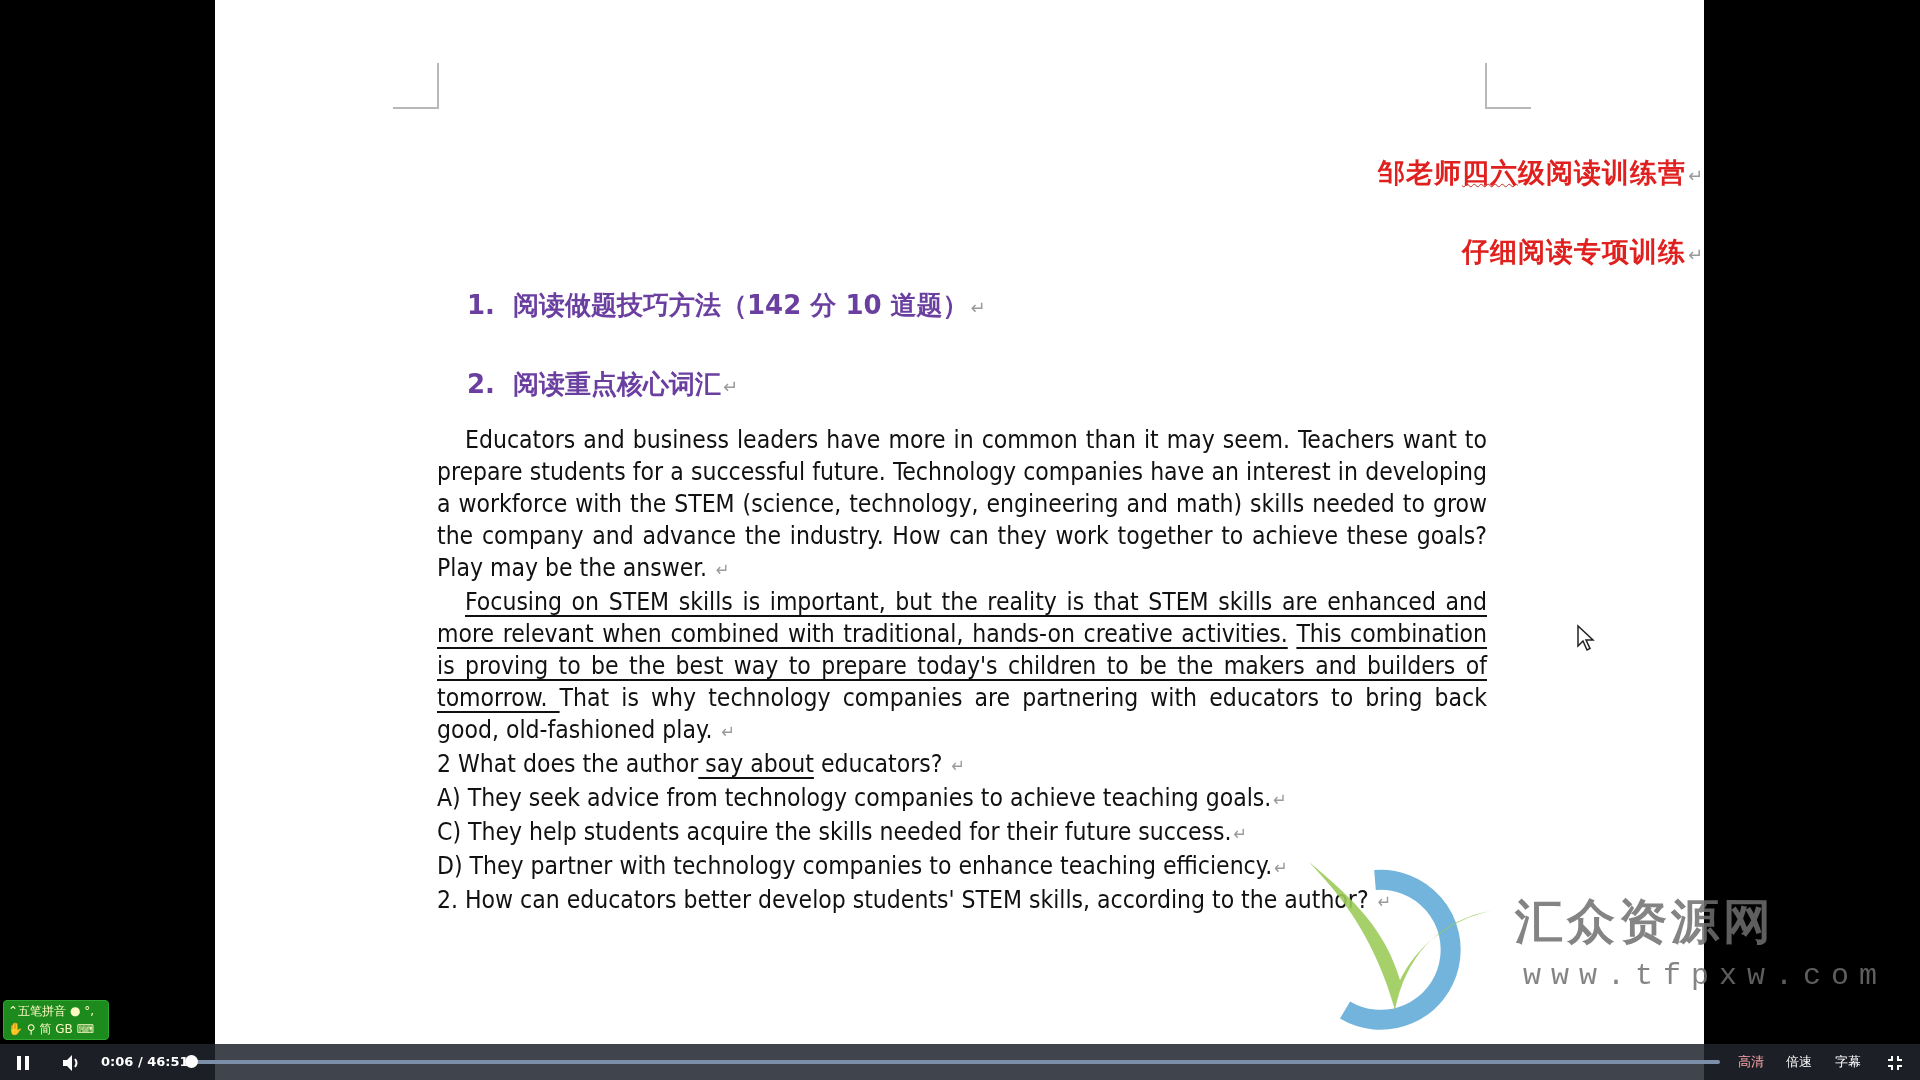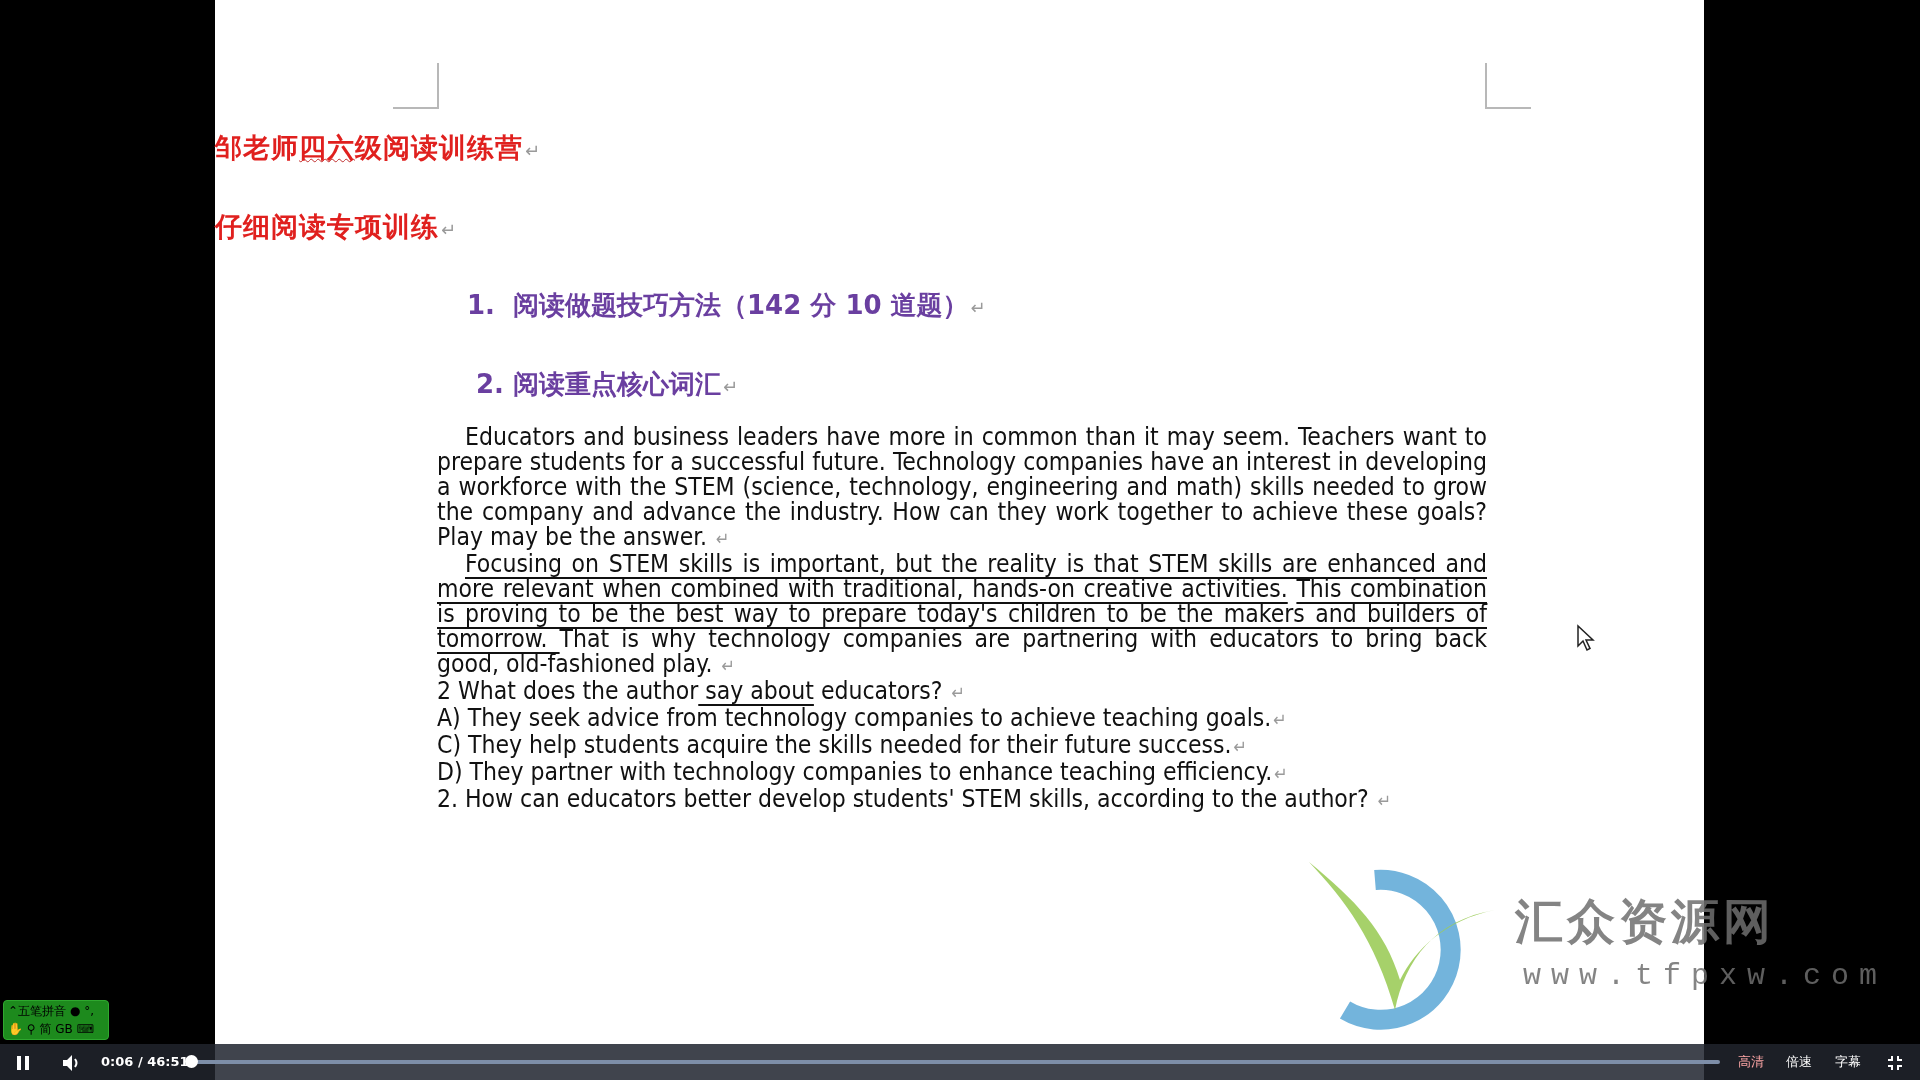--- a/index.html
+++ b/index.html
@@ -1,37 +1,37 @@
 <!DOCTYPE html>
 <html><head>
 <meta charset="utf-8">
 <style>
   html,body{margin:0;padding:0;}
   body{width:1920px;height:1080px;background:#000;position:relative;overflow:hidden;font-family:"DejaVu Sans","Liberation Sans",sans-serif;}
   .page{position:absolute;left:215px;top:0;width:1489px;height:1080px;background:#fff;}
   .corner{position:absolute;border-color:#b8b8b8;border-style:solid;width:44px;height:44px;}
   .corner.tl{left:178px;top:63px;border-width:0 2px 2px 0;}
   .corner.tr{left:1270px;top:63px;border-width:0 0 2px 2px;}
-  .title{position:absolute;left:0;width:1489px;text-align:left;color:#e0201e;font-weight:bold;font-size:27px;letter-spacing:1px;}
+  .title{position:absolute;left:0;width:1489px;text-align:right;color:#e0201e;font-weight:bold;font-size:27px;letter-spacing:1px;margin-top:25px;}
   .title .wavy{text-decoration:underline wavy #c03030;text-decoration-thickness:1px;}
   .pm{color:#9a9a9a;font-weight:normal;font-size:18px;margin-left:2px;}
   .heading{position:absolute;left:252px;color:#6a3fa0;font-weight:bold;font-size:26px;}
   .heading .num{display:inline-block;width:46px;}
-  .body-text{position:absolute;left:222px;width:1050px;color:#111;font-size:24.5px;line-height:25px;font-family:"DejaVu Sans Condensed","DejaVu Sans","Liberation Sans",sans-serif;font-stretch:condensed;}
+  .body-text{position:absolute;left:222px;width:1050px;color:#111;font-size:24.5px;line-height:32px;font-family:"DejaVu Sans Condensed","DejaVu Sans","Liberation Sans",sans-serif;font-stretch:condensed;}
   .para{text-align:justify;text-indent:28px;margin:0;}
   .para u{text-decoration:underline;text-decoration-thickness:2px;text-underline-offset:5px;}
   .q-line{margin:0;white-space:nowrap;}
   .q-line u{text-decoration-thickness:2px;text-underline-offset:5px;}
   .cursor{position:absolute;left:1361px;top:624px;}
   
   .wm{position:absolute;left:1305px;top:860px;width:615px;height:170px;pointer-events:none;}
   .wm-text{position:absolute;left:210px;top:30px;font-family:"DejaVu Serif","Liberation Serif",serif;font-weight:bold;font-size:48px;color:rgba(110,110,110,0.85);letter-spacing:4px;}
   .wm-url{position:absolute;left:218px;top:99px;font-family:Liberation Mono, monospace;font-size:30px;color:rgba(110,110,110,0.85);letter-spacing:10px;}
   
-  .ime{position:absolute;left:3px;top:1000px;width:104px;height:38px;background:#1d8a1d;border:1px solid #2fa82f;border-radius:4px;color:#000000;font-size:12px;}
+  .ime{position:absolute;left:3px;top:1000px;width:104px;height:38px;background:#1d8a1d;border:1px solid #2fa82f;border-radius:4px;color:#fef9c3;font-size:12px;}
   .ime .r1{position:absolute;left:4px;top:2px;white-space:nowrap;}
   .ime .r2{position:absolute;left:4px;top:20px;white-space:nowrap;font-size:12px;}
   
   .bar{position:absolute;left:0;top:1044px;width:1920px;height:36px;background:rgba(30,33,40,0.95);}
   .bar-overlay{position:absolute;left:215px;top:1044px;width:1489px;height:36px;background:rgba(70,75,85,0.78);}
   .ctl{position:absolute;color:#fff;font-size:13px;top:1044px;height:36px;line-height:36px;}
   .progress{position:absolute;left:190px;top:1060px;width:1530px;height:4px;background:#7d8ea8;border-radius:2px;}
   .progress-knob{position:absolute;left:185px;top:1055px;width:13px;height:13px;border-radius:50%;background:#fff;}
   .quality{color:#fca5a5;}
 </style>
@@ -47,21 +47,21 @@
   </div>
 
   <div class="title" style="top:209px;">
     <span>仔细阅读专项训练</span><span class="pm">↵</span>
   </div>
 
   <div class="heading" style="top:288px;">
     <span class="num">1.</span><span>阅读做题技巧方法（142 分 10 道题）</span><span class="pm">↵</span>
   </div>
 
-  <div class="heading" style="top:367px;text-align:center;">
+  <div class="heading" style="top:367px;">
     <span class="num">2.</span><span>阅读重点核心词汇</span><span class="pm">↵</span>
   </div>
 
   <div class="body-text" style="top:424px;">
     <p class="para"><span>Educators and business leaders have more in common than it may seem. Teachers want to prepare students for a successful future. Technology companies have an interest in developing a workforce with the STEM (science, technology, engineering and math) skills needed to grow the company and advance the industry. How can they work together to achieve these goals? Play may be the answer.</span> <span class="pm">↵</span></p>
     <p class="para"><u>Focusing on STEM skills is important, but the reality is that STEM skills are enhanced and more relevant when combined with traditional, hands-on creative activities.</u> <u>This combination is proving to be the best way to prepare today's children to be the makers and builders of tomorrow. </u><span>That is why technology companies are partnering with educators to bring back good, old-fashioned play.</span> <span class="pm">↵</span></p>
     <p class="q-line"><span>2 What does the author</span><u> say about</u><span> educators?</span> <span class="pm">↵</span></p>
     <p class="q-line"><span>A) They seek advice from technology companies to achieve teaching goals.</span><span class="pm">↵</span></p>
     <p class="q-line"><span>C) They help students acquire the skills needed for their future success.</span><span class="pm">↵</span></p>
     <p class="q-line"><span>D) They partner with technology companies to enhance teaching efficiency.</span><span class="pm">↵</span></p>

